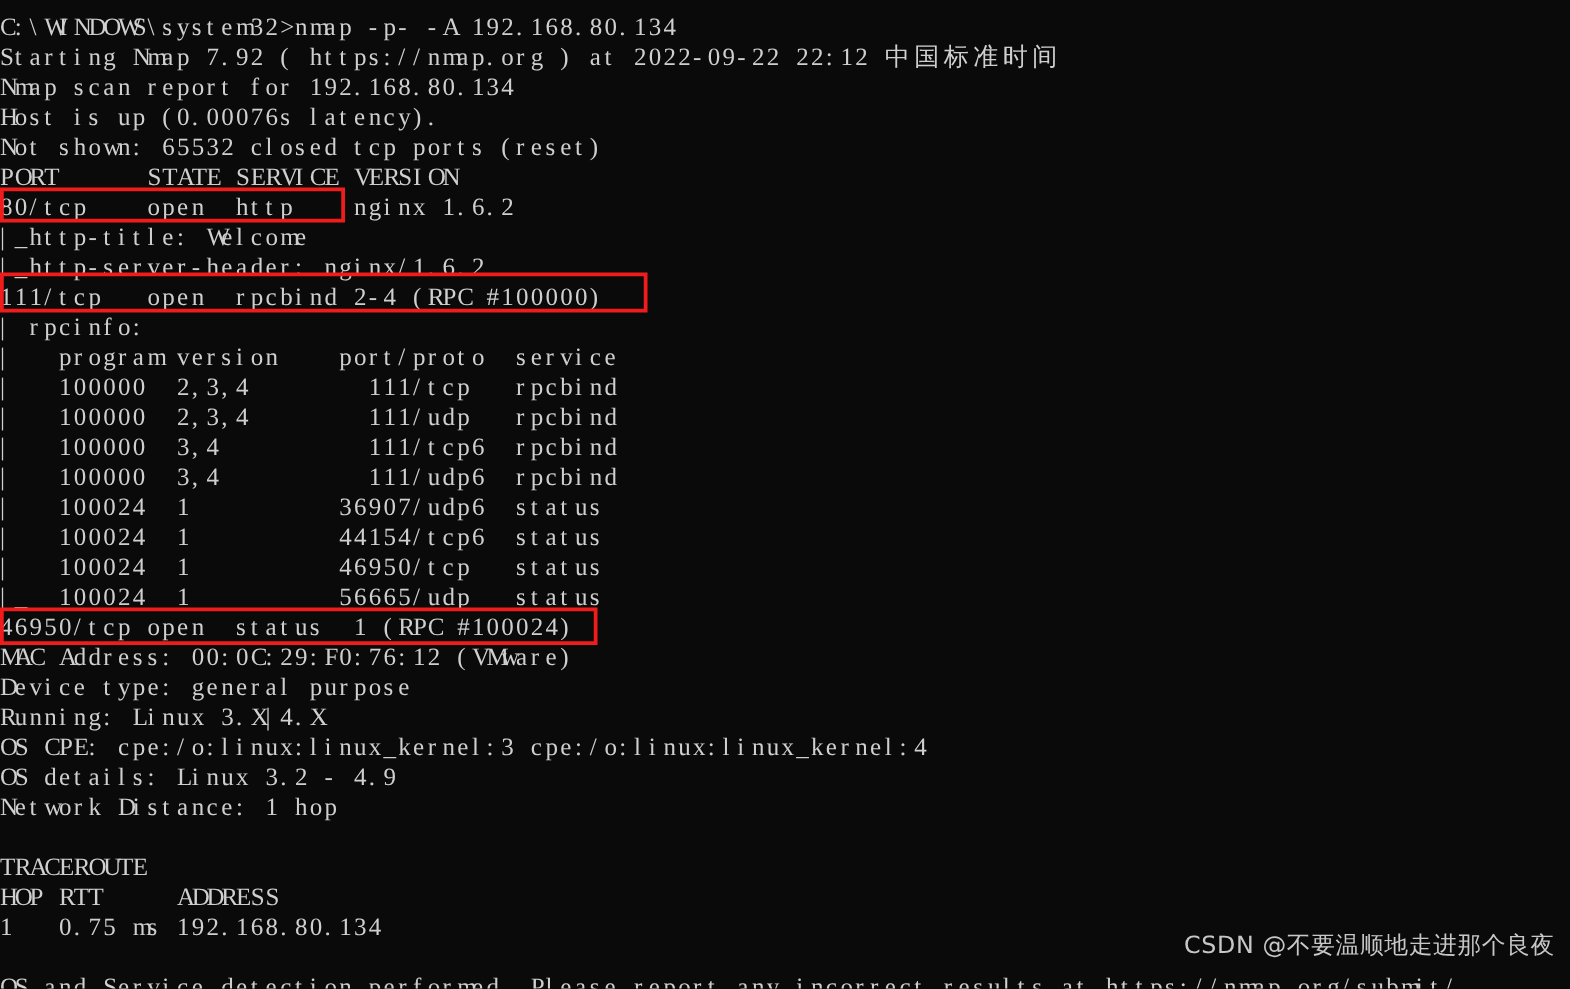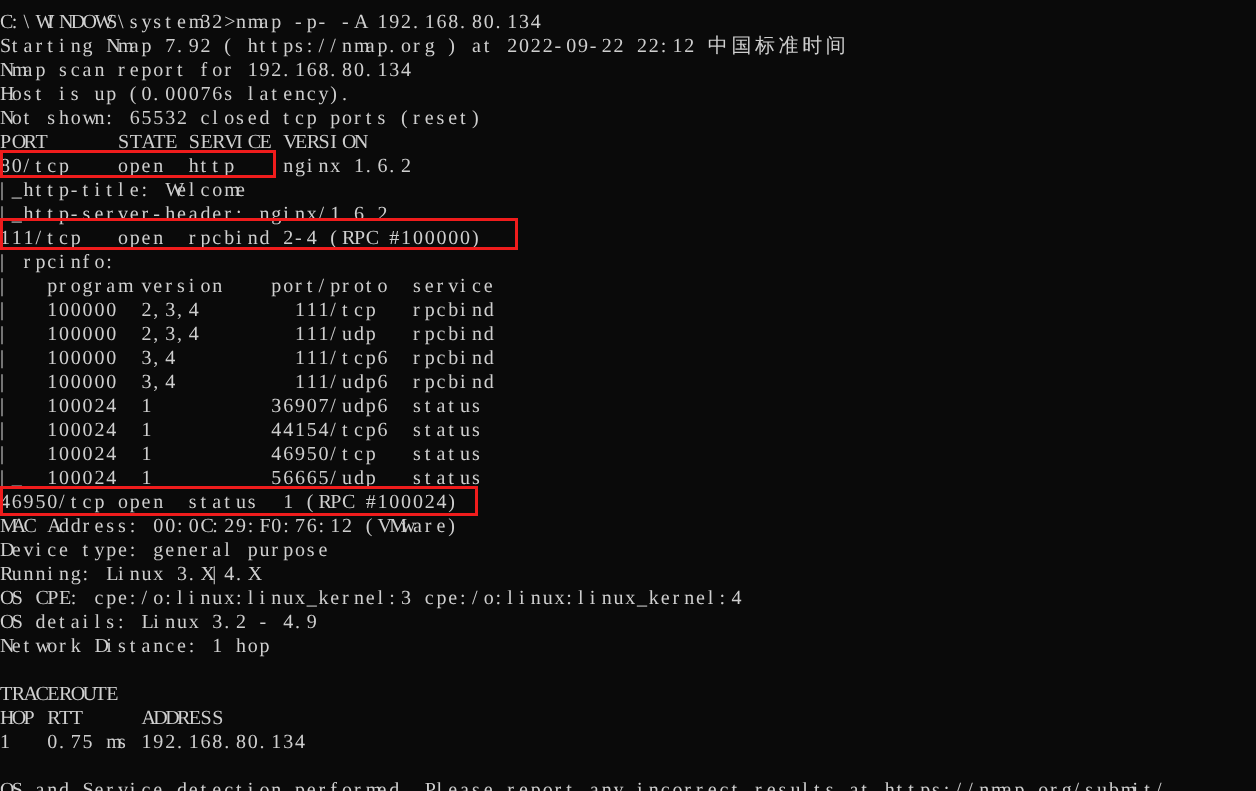--- a/index.html
+++ b/index.html
@@ -97,14 +97,15 @@
       <div class="line" style="position: absolute; left: 0px; top: 706px;"><span class="cw" style="width: 11.8px;">H</span><span class="cw" style="width: 11.8px;">O</span><span class="cw" style="width: 11.8px;">P</span><span class="cw" style="width: 11.8px;">&nbsp;</span><span class="cw" style="width: 11.8px;">R</span><span class="cw" style="width: 11.8px;">T</span><span class="cw" style="width: 11.8px;">T</span><span class="cw" style="width: 11.8px;">&nbsp;</span><span class="cw" style="width: 11.8px;">&nbsp;</span><span class="cw" style="width: 11.8px;">&nbsp;</span><span class="cw" style="width: 11.8px;">&nbsp;</span><span class="cw" style="width: 11.8px;">&nbsp;</span><span class="cw" style="width: 11.8px;">A</span><span class="cw" style="width: 11.8px;">D</span><span class="cw" style="width: 11.8px;">D</span><span class="cw" style="width: 11.8px;">R</span><span class="cw" style="width: 11.8px;">E</span><span class="cw" style="width: 11.8px;">S</span><span class="cw" style="width: 11.8px;">S</span></div>
       <div class="line" style="position: absolute; left: 0px; top: 730px;"><span class="cw" style="width: 11.8px;">1</span><span class="cw" style="width: 11.8px;">&nbsp;</span><span class="cw" style="width: 11.8px;">&nbsp;</span><span class="cw" style="width: 11.8px;">&nbsp;</span><span class="cw" style="width: 11.8px;">0</span><span class="cw" style="width: 11.8px;">.</span><span class="cw" style="width: 11.8px;">7</span><span class="cw" style="width: 11.8px;">5</span><span class="cw" style="width: 11.8px;">&nbsp;</span><span class="cw" style="width: 11.8px;">m</span><span class="cw" style="width: 11.8px;">s</span><span class="cw" style="width: 11.8px;">&nbsp;</span><span class="cw" style="width: 11.8px;">1</span><span class="cw" style="width: 11.8px;">9</span><span class="cw" style="width: 11.8px;">2</span><span class="cw" style="width: 11.8px;">.</span><span class="cw" style="width: 11.8px;">1</span><span class="cw" style="width: 11.8px;">6</span><span class="cw" style="width: 11.8px;">8</span><span class="cw" style="width: 11.8px;">.</span><span class="cw" style="width: 11.8px;">8</span><span class="cw" style="width: 11.8px;">0</span><span class="cw" style="width: 11.8px;">.</span><span class="cw" style="width: 11.8px;">1</span><span class="cw" style="width: 11.8px;">3</span><span class="cw" style="width: 11.8px;">4</span></div>
       <div class="line" style="position: absolute; left: 0px; top: 754px;"></div>
       <div class="line" style="position: absolute; left: 0px; top: 778px;"><span class="cw" style="width: 11.8px;">O</span><span class="cw" style="width: 11.8px;">S</span><span class="cw" style="width: 11.8px;">&nbsp;</span><span class="cw" style="width: 11.8px;">a</span><span class="cw" style="width: 11.8px;">n</span><span class="cw" style="width: 11.8px;">d</span><span class="cw" style="width: 11.8px;">&nbsp;</span><span class="cw" style="width: 11.8px;">S</span><span class="cw" style="width: 11.8px;">e</span><span class="cw" style="width: 11.8px;">r</span><span class="cw" style="width: 11.8px;">v</span><span class="cw" style="width: 11.8px;">i</span><span class="cw" style="width: 11.8px;">c</span><span class="cw" style="width: 11.8px;">e</span><span class="cw" style="width: 11.8px;">&nbsp;</span><span class="cw" style="width: 11.8px;">d</span><span class="cw" style="width: 11.8px;">e</span><span class="cw" style="width: 11.8px;">t</span><span class="cw" style="width: 11.8px;">e</span><span class="cw" style="width: 11.8px;">c</span><span class="cw" style="width: 11.8px;">t</span><span class="cw" style="width: 11.8px;">i</span><span class="cw" style="width: 11.8px;">o</span><span class="cw" style="width: 11.8px;">n</span><span class="cw" style="width: 11.8px;">&nbsp;</span><span class="cw" style="width: 11.8px;">p</span><span class="cw" style="width: 11.8px;">e</span><span class="cw" style="width: 11.8px;">r</span><span class="cw" style="width: 11.8px;">f</span><span class="cw" style="width: 11.8px;">o</span><span class="cw" style="width: 11.8px;">r</span><span class="cw" style="width: 11.8px;">m</span><span class="cw" style="width: 11.8px;">e</span><span class="cw" style="width: 11.8px;">d</span><span class="cw" style="width: 11.8px;">.</span><span class="cw" style="width: 11.8px;">&nbsp;</span><span class="cw" style="width: 11.8px;">P</span><span class="cw" style="width: 11.8px;">l</span><span class="cw" style="width: 11.8px;">e</span><span class="cw" style="width: 11.8px;">a</span><span class="cw" style="width: 11.8px;">s</span><span class="cw" style="width: 11.8px;">e</span><span class="cw" style="width: 11.8px;">&nbsp;</span><span class="cw" style="width: 11.8px;">r</span><span class="cw" style="width: 11.8px;">e</span><span class="cw" style="width: 11.8px;">p</span><span class="cw" style="width: 11.8px;">o</span><span class="cw" style="width: 11.8px;">r</span><span class="cw" style="width: 11.8px;">t</span><span class="cw" style="width: 11.8px;">&nbsp;</span><span class="cw" style="width: 11.8px;">a</span><span class="cw" style="width: 11.8px;">n</span><span class="cw" style="width: 11.8px;">y</span><span class="cw" style="width: 11.8px;">&nbsp;</span><span class="cw" style="width: 11.8px;">i</span><span class="cw" style="width: 11.8px;">n</span><span class="cw" style="width: 11.8px;">c</span><span class="cw" style="width: 11.8px;">o</span><span class="cw" style="width: 11.8px;">r</span><span class="cw" style="width: 11.8px;">r</span><span class="cw" style="width: 11.8px;">e</span><span class="cw" style="width: 11.8px;">c</span><span class="cw" style="width: 11.8px;">t</span><span class="cw" style="width: 11.8px;">&nbsp;</span><span class="cw" style="width: 11.8px;">r</span><span class="cw" style="width: 11.8px;">e</span><span class="cw" style="width: 11.8px;">s</span><span class="cw" style="width: 11.8px;">u</span><span class="cw" style="width: 11.8px;">l</span><span class="cw" style="width: 11.8px;">t</span><span class="cw" style="width: 11.8px;">s</span><span class="cw" style="width: 11.8px;">&nbsp;</span><span class="cw" style="width: 11.8px;">a</span><span class="cw" style="width: 11.8px;">t</span><span class="cw" style="width: 11.8px;">&nbsp;</span><span class="cw" style="width: 11.8px;">h</span><span class="cw" style="width: 11.8px;">t</span><span class="cw" style="width: 11.8px;">t</span><span class="cw" style="width: 11.8px;">p</span><span class="cw" style="width: 11.8px;">s</span><span class="cw" style="width: 11.8px;">:</span><span class="cw" style="width: 11.8px;">/</span><span class="cw" style="width: 11.8px;">/</span><span class="cw" style="width: 11.8px;">n</span><span class="cw" style="width: 11.8px;">m</span><span class="cw" style="width: 11.8px;">a</span><span class="cw" style="width: 11.8px;">p</span><span class="cw" style="width: 11.8px;">.</span><span class="cw" style="width: 11.8px;">o</span><span class="cw" style="width: 11.8px;">r</span><span class="cw" style="width: 11.8px;">g</span><span class="cw" style="width: 11.8px;">/</span><span class="cw" style="width: 11.8px;">s</span><span class="cw" style="width: 11.8px;">u</span><span class="cw" style="width: 11.8px;">b</span><span class="cw" style="width: 11.8px;">m</span><span class="cw" style="width: 11.8px;">i</span><span class="cw" style="width: 11.8px;">t</span><span class="cw" style="width: 11.8px;">/</span></div>
     </div>
 
   <div class="red-box" style="left:0px; top:150px; width:276px; height:28px;"></div>
   <div class="red-box" style="left:0px; top:218px; width:518px; height:32px;"></div>
   <div class="red-box" style="left:0px; top:486px; width:478px; height:30px;"></div>
 
+  <div id="watermark">CSDN @不要温顺地走进那个良夜</div>
 
 </div>
 
 </body></html>

